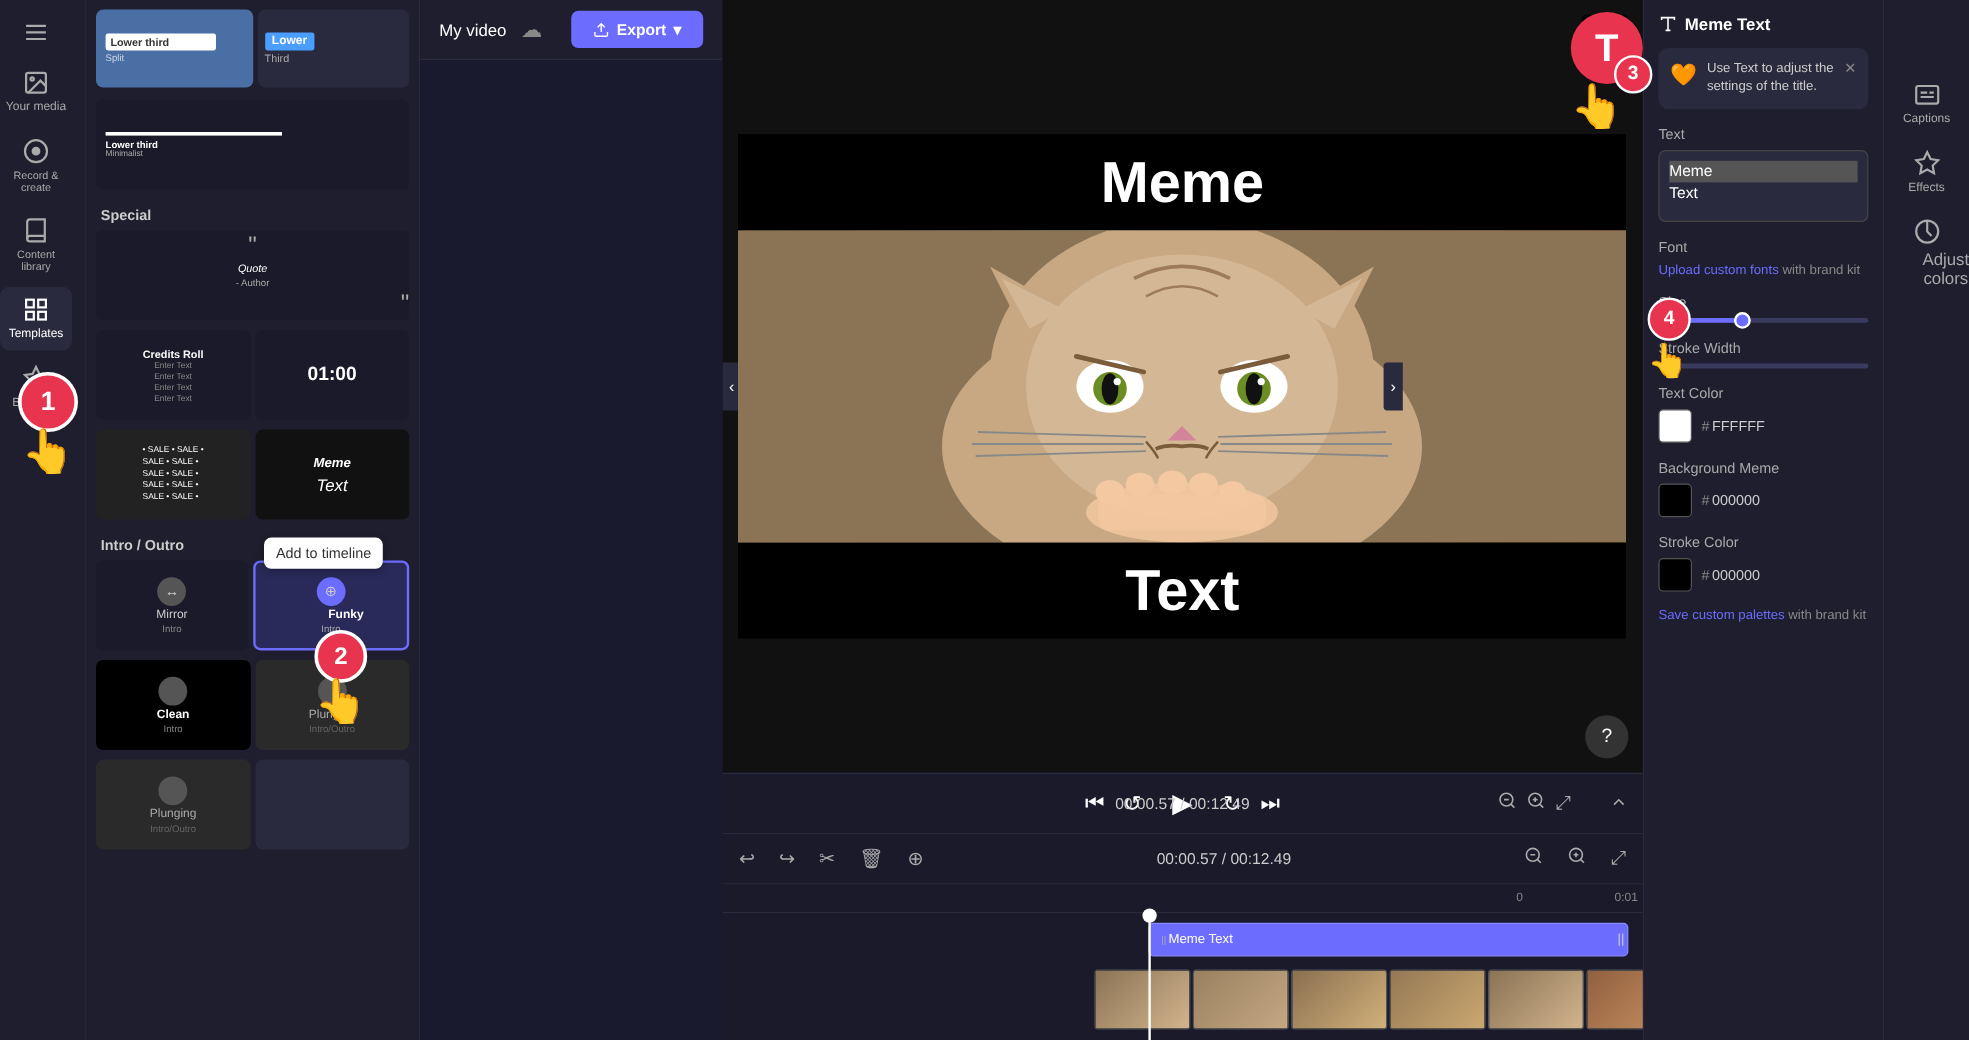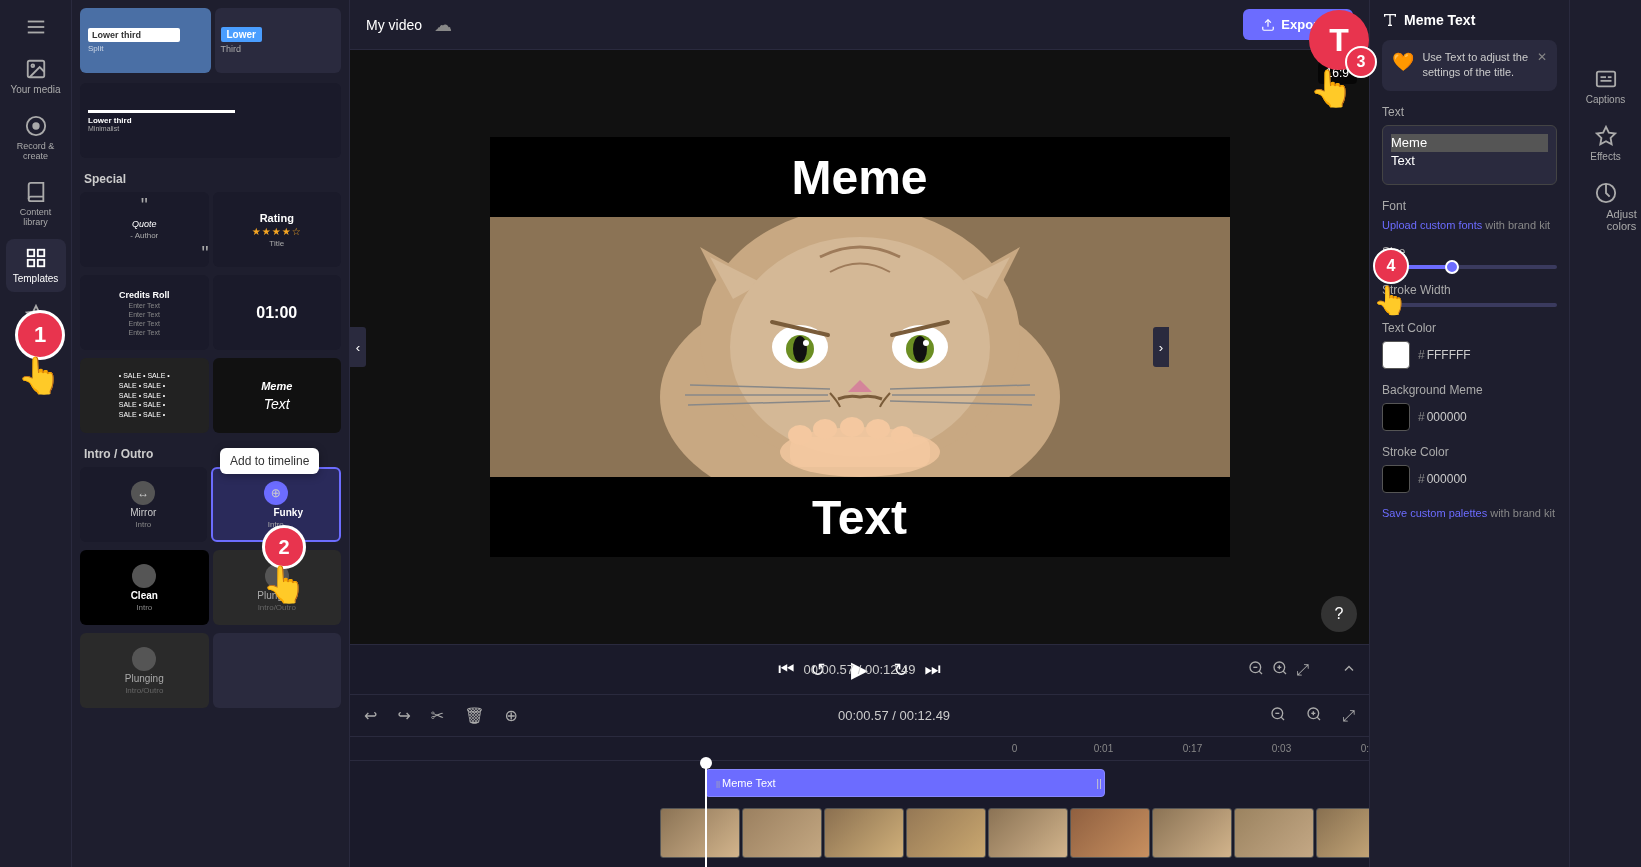--- a/index.html
+++ b/index.html
@@ -4,21 +4,20 @@
   <style>
     * { box-sizing: border-box; margin: 0; padding: 0; }
     body { background: #1a1a2e; color: #fff; font-family: -apple-system, BlinkMacSystemFont, 'Segoe UI', sans-serif; overflow: hidden; width: 1641px; height: 867px; display: flex; }
 
     
     .sidebar-icons {
       width: 72px;
       background: #1e1e2e;
       display: flex;
       flex-direction: column;
-      align-items: center;
       padding: 8px 0;
       gap: 4px;
       border-right: 1px solid #2a2a3e;
       flex-shrink: 0;
     }
     .sidebar-icon-item {
       width: 60px;
       padding: 8px 4px;
       display: flex;
       flex-direction: column;
@@ -231,21 +230,21 @@
       left: 220px;
       top: 448px;
       z-index: 100;
       box-shadow: 0 2px 8px rgba(0,0,0,0.3);
     }
 
     
     .main-content {
       flex: 1;
       display: flex;
-      flex-direction: column;
+      flex-direction: row;
       overflow: hidden;
     }
 
     
     .top-bar {
       height: 50px;
       background: #1e1e2e;
       display: flex;
       align-items: center;
       padding: 0 16px;
@@ -706,25 +705,20 @@
       </div>
     </div>
 
     <div class="section-label">Special</div>
     <div class="template-row">
       <div class="tmpl tmpl-quote">
         <span style="font-size:20px; color:#aaa;">"</span>
         <div class="tmpl-quote-text">Quote</div>
         <div class="tmpl-quote-author">- Author</div>
         <span style="font-size:20px; color:#aaa; align-self:flex-end;">"</span>
-      </div>
-      <div class="tmpl tmpl-rating">
-        <div style="font-size:11px; color:#fff; font-weight:bold;">Rating</div>
-        <div class="stars">★★★★☆</div>
-        <div style="font-size:8px; color:#aaa;">Title</div>
       </div>
     </div>
     <div class="template-row">
       <div class="tmpl tmpl-credits">
         <div class="tmpl-credits-title">Credits Roll</div>
         <div class="tmpl-credits-line">Enter Text</div>
         <div class="tmpl-credits-line">Enter Text</div>
         <div class="tmpl-credits-line">Enter Text</div>
         <div class="tmpl-credits-line">Enter Text</div>
       </div>
@@ -1092,21 +1086,21 @@
       <svg viewBox="0 0 24 24" fill="none" stroke="currentColor" stroke-width="2">
         <polygon points="12 2 15.09 8.26 22 9.27 17 14.14 18.18 21.02 12 17.77 5.82 21.02 7 14.14 2 9.27 8.91 8.26 12 2"></polygon>
       </svg>
       <span>Effects</span>
     </div>
     <div class="rt-item">
       <svg viewBox="0 0 24 24" fill="none" stroke="currentColor" stroke-width="2">
         <circle cx="12" cy="12" r="10"></circle>
         <path d="M12 2v10l4 4"></path>
       </svg>
-      <span style="font-size:11px;margin-left:32px;">Adjust colors</span>
+      <span style="font-size:14px;margin-left:32px;">Adjust colors</span>
     </div>
   </div>
 
   <div style="position:absolute; left:15px; top:310px; z-index:200; pointer-events:none;">
     <div style="width:50px; height:50px; background:#e8344e; border-radius:50%; display:flex; align-items:center; justify-content:center; color:#fff; font-weight:bold; font-size:22px; border:3px solid #fff;">1</div>
     <div style="font-size:36px; margin-top:-5px; text-align:center;">👆</div>
   </div>
 
   <div style="position:absolute; left:262px; top:525px; z-index:200; pointer-events:none;">
     <div style="width:44px; height:44px; background:#e8344e; border-radius:50%; display:flex; align-items:center; justify-content:center; color:#fff; font-weight:bold; font-size:20px; border:3px solid #fff;">2</div>

